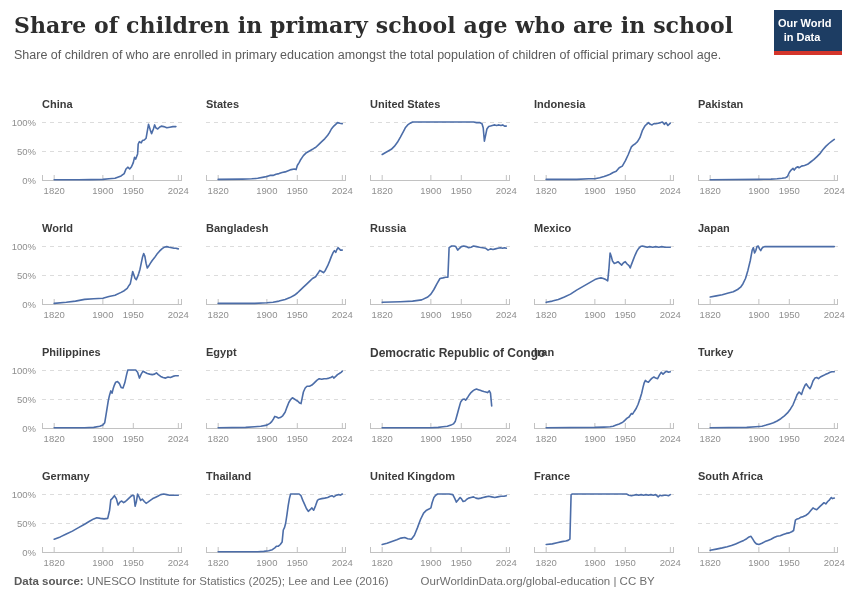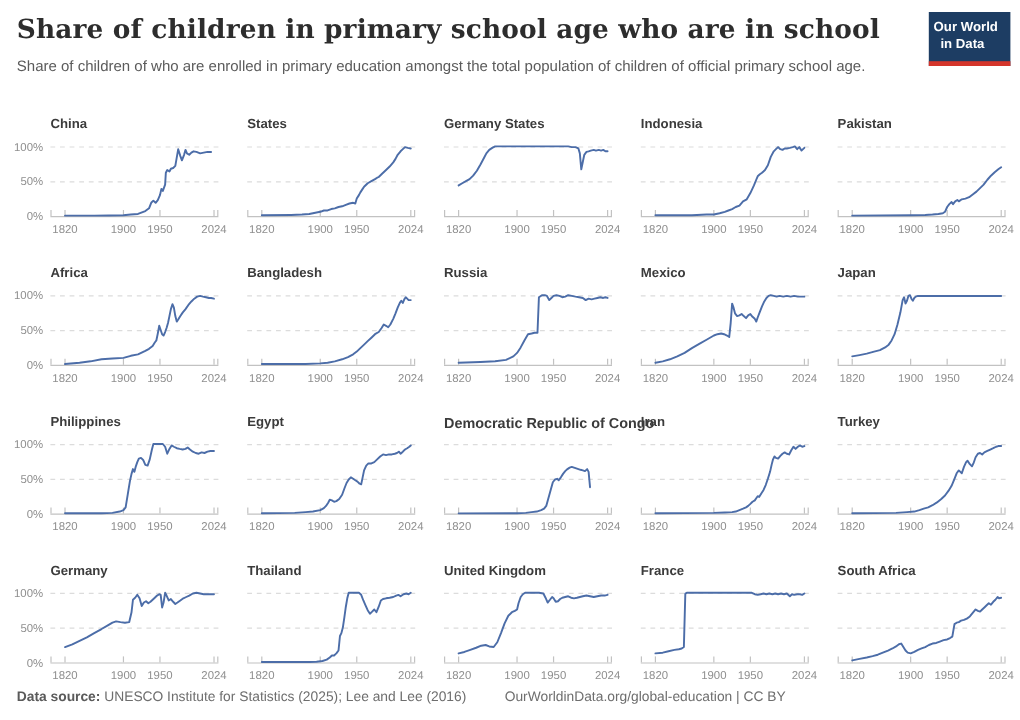--- a/index.html
+++ b/index.html
@@ -133,21 +133,21 @@
           <line x1="60.869565217391305" x2="60.869565217391305" y1="53" y2="58" stroke="#c2c2c2"></line>
           <text x="60.869565217391305" y="72" text-anchor="middle" class="tick-label">1900</text>
           <line x1="91.30434782608695" x2="91.30434782608695" y1="53" y2="58" stroke="#c2c2c2"></line>
           <text x="91.30434782608695" y="72" text-anchor="middle" class="tick-label">1950</text>
           <line x1="136.34782608695653" x2="136.34782608695653" y1="53" y2="58" stroke="#c2c2c2"></line>
           <text x="136.34782608695653" y="72" text-anchor="middle" class="tick-label">2024</text>
           <polyline points="12.2,57.4 36.5,57.1 45.7,56.8 51.7,56.3 57.8,55.1 60.9,54.5 63.9,53.4 67.0,53.4 70.0,52.2 73.0,51.6 76.1,50.5 79.1,49.9 82.2,48.7 85.2,47.6 88.3,47.0 90.1,47.6 91.3,43.5 93.1,40.6 94.3,38.3 96.2,35.4 97.4,33.6 100.4,30.7 103.5,29.0 106.5,27.3 108.3,26.1 109.6,25.5 112.6,22.6 115.7,19.7 118.7,16.8 121.7,13.3 123.6,10.4 125.4,7.0 127.8,4.1 129.7,2.3 131.5,0.6 133.9,1.2 136.3,1.7" fill="none" stroke="#4c6da8" stroke-width="1.6" stroke-linejoin="round" stroke-linecap="round"></polyline>
         </svg>
       </div>
       <div class="chart-cell">
-        <div class="chart-title">Germany States</div>
+        <div class="chart-title">United States</div>
         <svg width="140" height="76">
           <line x1="0" x2="140" y1="29.5" y2="29.5" stroke="#dcdcdc" stroke-dasharray="4,4"></line>
           <line x1="0" x2="140" y1="0.5" y2="0.5" stroke="#dcdcdc" stroke-dasharray="4,4"></line>
           <line x1="0" x2="140" y1="58.5" y2="58.5" stroke="#c2c2c2"></line>
           <line x1="0.5" x2="0.5" y1="53" y2="58" stroke="#c2c2c2"></line>
           <line x1="139.5" x2="139.5" y1="53" y2="58" stroke="#c2c2c2"></line>
           <line x1="12.17391304347826" x2="12.17391304347826" y1="53" y2="58" stroke="#c2c2c2"></line>
           <text x="12.17391304347826" y="72" text-anchor="middle" class="tick-label">1820</text>
           <line x1="60.869565217391305" x2="60.869565217391305" y1="53" y2="58" stroke="#c2c2c2"></line>
           <text x="60.869565217391305" y="72" text-anchor="middle" class="tick-label">1900</text>
@@ -190,21 +190,21 @@
           <line x1="60.869565217391305" x2="60.869565217391305" y1="53" y2="58" stroke="#c2c2c2"></line>
           <text x="60.869565217391305" y="72" text-anchor="middle" class="tick-label">1900</text>
           <line x1="91.30434782608695" x2="91.30434782608695" y1="53" y2="58" stroke="#c2c2c2"></line>
           <text x="91.30434782608695" y="72" text-anchor="middle" class="tick-label">1950</text>
           <line x1="136.34782608695653" x2="136.34782608695653" y1="53" y2="58" stroke="#c2c2c2"></line>
           <text x="136.34782608695653" y="72" text-anchor="middle" class="tick-label">2024</text>
           <polyline points="12.2,57.7 60.9,57.4 73.0,57.1 79.1,56.8 84.0,56.3 87.7,55.7 89.5,54.5 91.3,50.5 93.1,48.1 95.0,46.4 96.2,48.1 98.0,45.8 99.8,44.7 101.0,45.8 103.5,44.1 106.5,43.5 109.6,42.3 112.6,40.0 115.7,37.7 118.7,34.8 121.7,31.9 124.8,27.8 127.8,24.4 130.9,21.5 133.9,19.1 136.3,17.4" fill="none" stroke="#4c6da8" stroke-width="1.6" stroke-linejoin="round" stroke-linecap="round"></polyline>
         </svg>
       </div>
       <div class="chart-cell">
-        <div class="chart-title">Africa</div>
+        <div class="chart-title">World</div>
         <svg width="140" height="76">
           <line x1="0" x2="140" y1="29.5" y2="29.5" stroke="#dcdcdc" stroke-dasharray="4,4"></line>
           <line x1="0" x2="140" y1="0.5" y2="0.5" stroke="#dcdcdc" stroke-dasharray="4,4"></line>
           <line x1="0" x2="140" y1="58.5" y2="58.5" stroke="#c2c2c2"></line>
           <line x1="0.5" x2="0.5" y1="53" y2="58" stroke="#c2c2c2"></line>
           <line x1="139.5" x2="139.5" y1="53" y2="58" stroke="#c2c2c2"></line>
           <line x1="12.17391304347826" x2="12.17391304347826" y1="53" y2="58" stroke="#c2c2c2"></line>
           <text x="12.17391304347826" y="72" text-anchor="middle" class="tick-label">1820</text>
           <line x1="60.869565217391305" x2="60.869565217391305" y1="53" y2="58" stroke="#c2c2c2"></line>
           <text x="60.869565217391305" y="72" text-anchor="middle" class="tick-label">1900</text>

